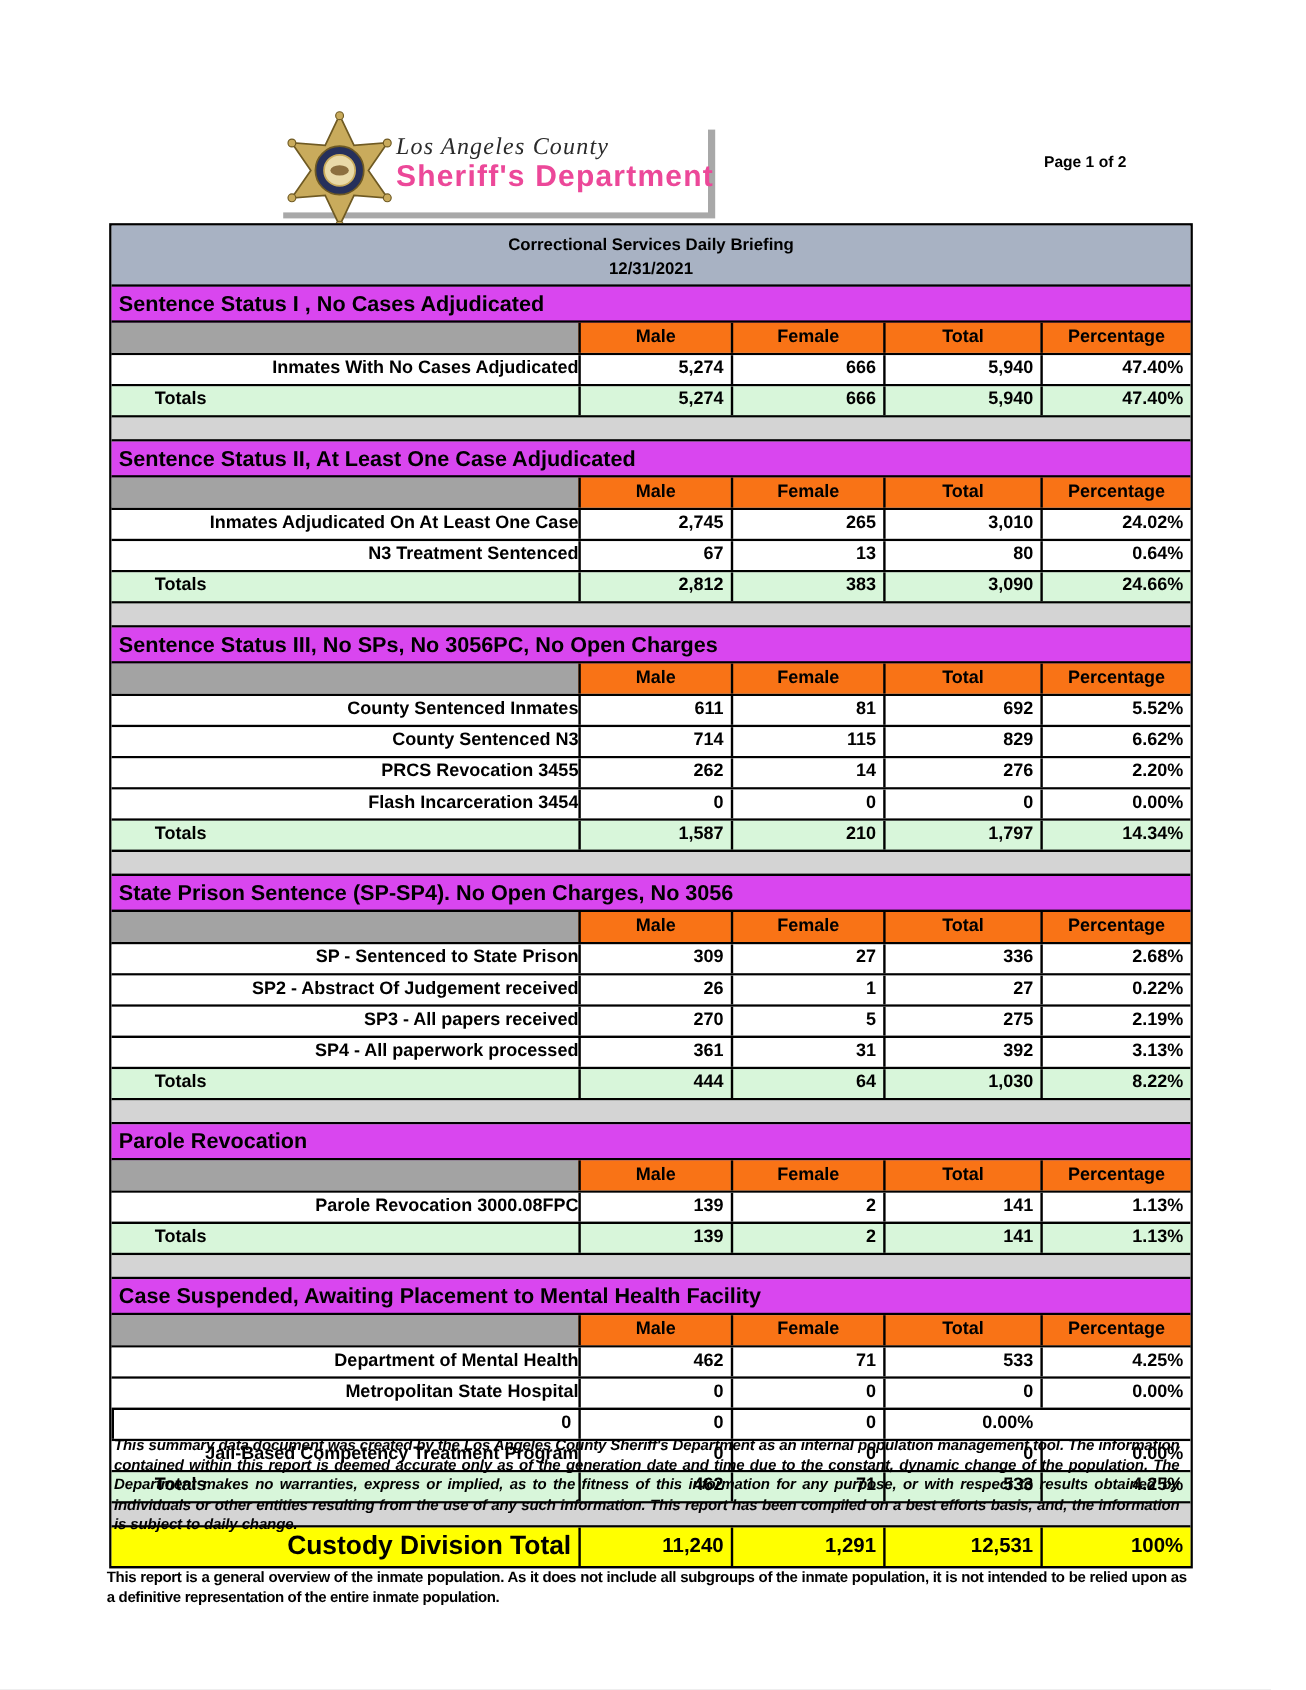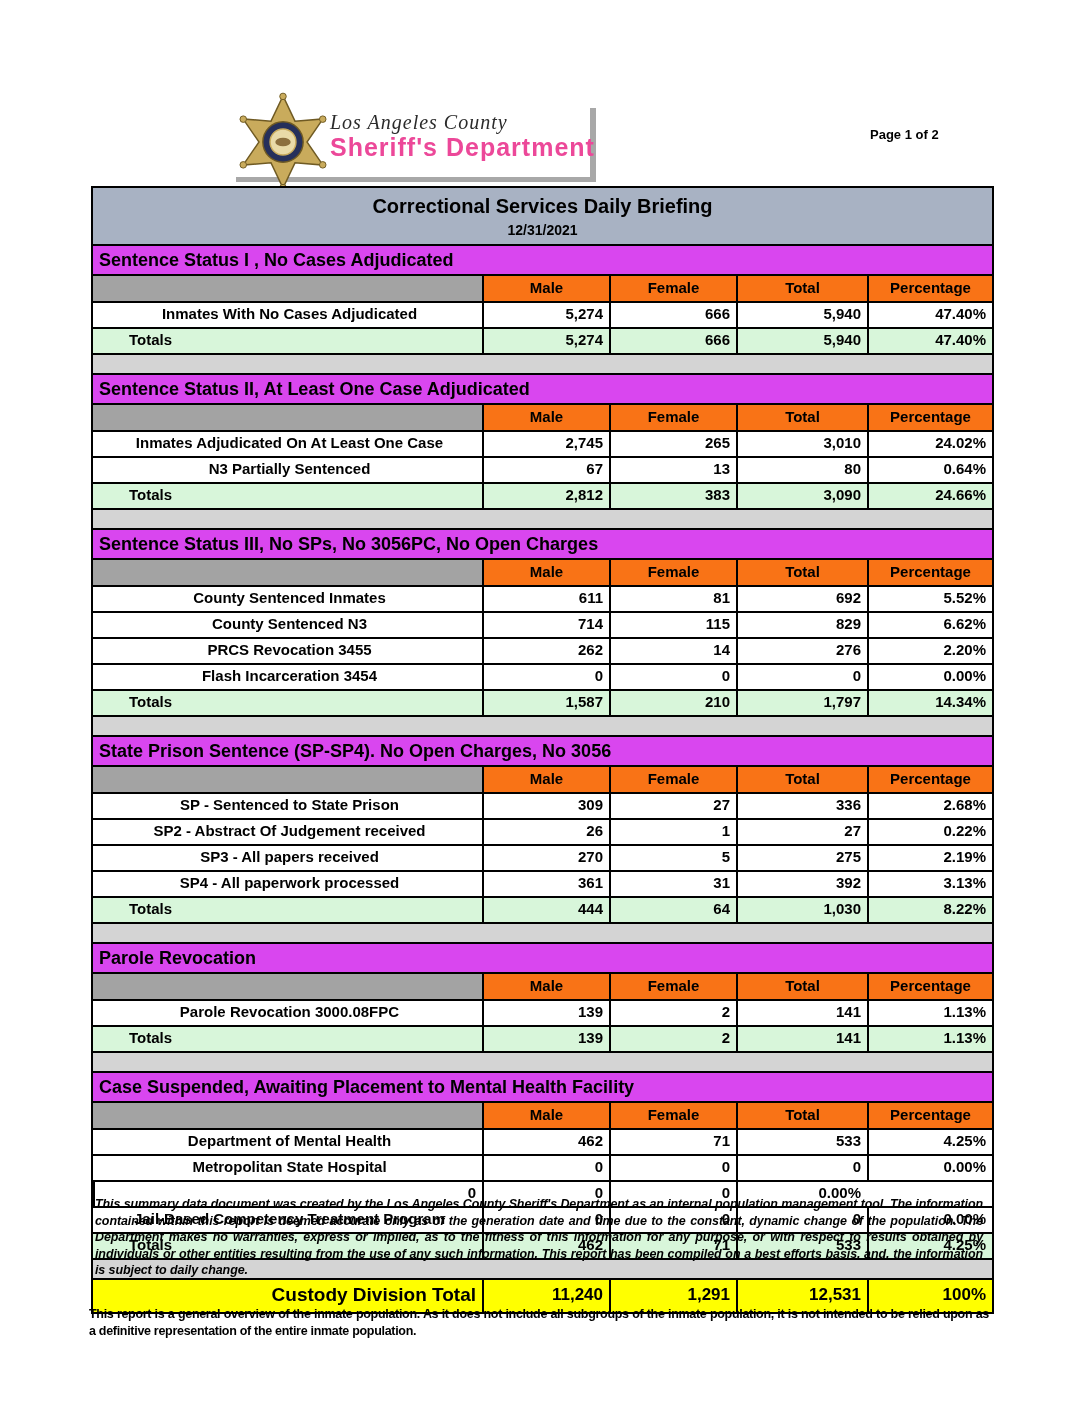--- a/index.html
+++ b/index.html
@@ -29,50 +29,50 @@
 
   
   .report {
     position:absolute; left:91px; top:186px; width:903px;
     border:2px solid #000; box-sizing:border-box; background:#d4d4d4;
   }
   .titlebar {
     background:#a8b2c3; text-align:center; padding:7px 0 6px 0;
     border-bottom:2px solid #000;
   }
-  .titlebar .rpt-title { font-size:20px; font-weight:bold; }
+  .titlebar .rpt-title { font-size:14px; font-weight:bold; }
   .titlebar .rpt-date { font-size:14px; font-weight:bold; margin-top:4px; }
 
   .sec-title {
     background:#d946ef; font-size:18px; font-weight:bold;
     padding:3px 0 3px 6px; height:22px; line-height:22px;
     border-bottom:2px solid #000;
   }
   .row { display:grid; grid-template-columns:389px 127px 127px 131px 125px; border-bottom:2px solid #000; }
   .cell { box-sizing:border-box; overflow:hidden; white-space:nowrap; }
   .cell.val { border-left:2px solid #000; text-align:right; padding-right:6px; }
-  .cell.lbl { text-align:center; padding-left:4px; }
+  .cell.lbl { text-align:right; padding-left:4px; }
 
   .hdr-row { height:25px; }
   .hdr-row .cell { line-height:23px; font-size:15px; font-weight:bold; }
   .hdr-row .hdr-spacer { background:#a3a3a3; }
   .hdr-row .val { background:#f97316; text-align:center; padding-right:0; }
 
   .data-row { height:24px; background:#ffffff; }
   .data-row .cell { line-height:22px; font-size:15px; font-weight:bold; }
 
   .totals-row { height:24px; background:#d8f6da; }
   .totals-row .cell { line-height:22px; font-size:15px; font-weight:bold; }
   .totals-row .totals-lbl { text-align:left; padding-right:5px;margin-left:32px; }
 
   .spacer { height:18px; background:#d4d4d4; border-bottom:2px solid #000; }
 
   .grand-row { height:32px; background:#ffff00; border-bottom:none; }
   .grand-row .cell { line-height:30px; font-weight:bold; }
-  .grand-row .grand-lbl { text-align:right; font-size:19px; padding-right:6px; }
+  .grand-row .grand-lbl { text-align:right; font-size:22px; padding-right:6px; }
   .grand-row .val { font-size:17px; }
 
   
   .disclaimer1 {
     position:absolute; left:95px; top:1196px; width:888px;
     font-size:12.5px; line-height:16.5px; font-style:italic; font-weight:bold;
     text-align:justify; letter-spacing:-0.1px;
   }
   .disclaimer2 {
     position:absolute; left:89px; top:1306px; width:900px;
@@ -146,21 +146,21 @@
             <div class="cell val">Percentage</div>
           </div>
           <div class="row data-row">
             <div class="cell lbl">Inmates Adjudicated On At Least One Case</div>
             <div class="cell val">2,745</div>
             <div class="cell val">265</div>
             <div class="cell val">3,010</div>
             <div class="cell val">24.02%</div>
           </div>
           <div class="row data-row">
-            <div class="cell lbl">N3 Partially Sentenced</div>
+            <div class="cell lbl">N3 Treatment Sentenced</div>
             <div class="cell val">67</div>
             <div class="cell val">13</div>
             <div class="cell val">80</div>
             <div class="cell val">0.64%</div>
           </div>
           <div class="row totals-row">
             <div class="cell lbl totals-lbl">Totals</div>
             <div class="cell val">2,812</div>
             <div class="cell val">383</div>
             <div class="cell val">3,090</div>

